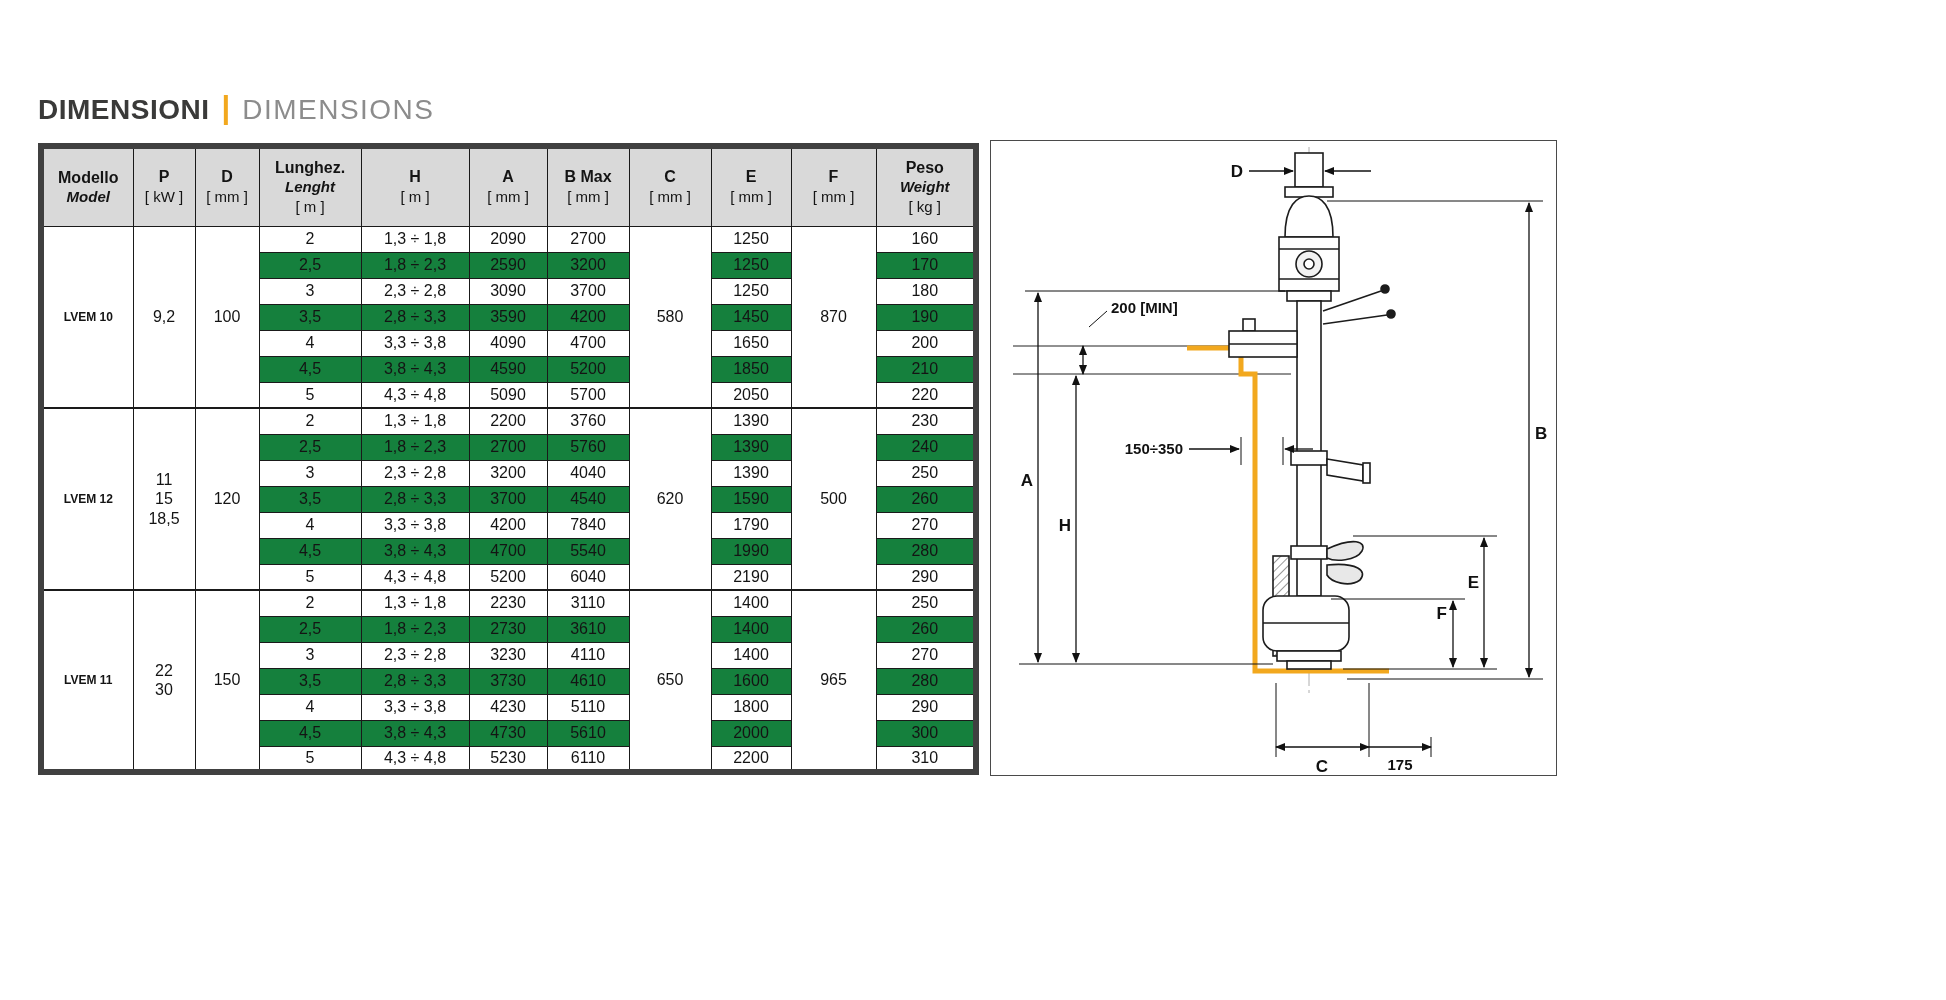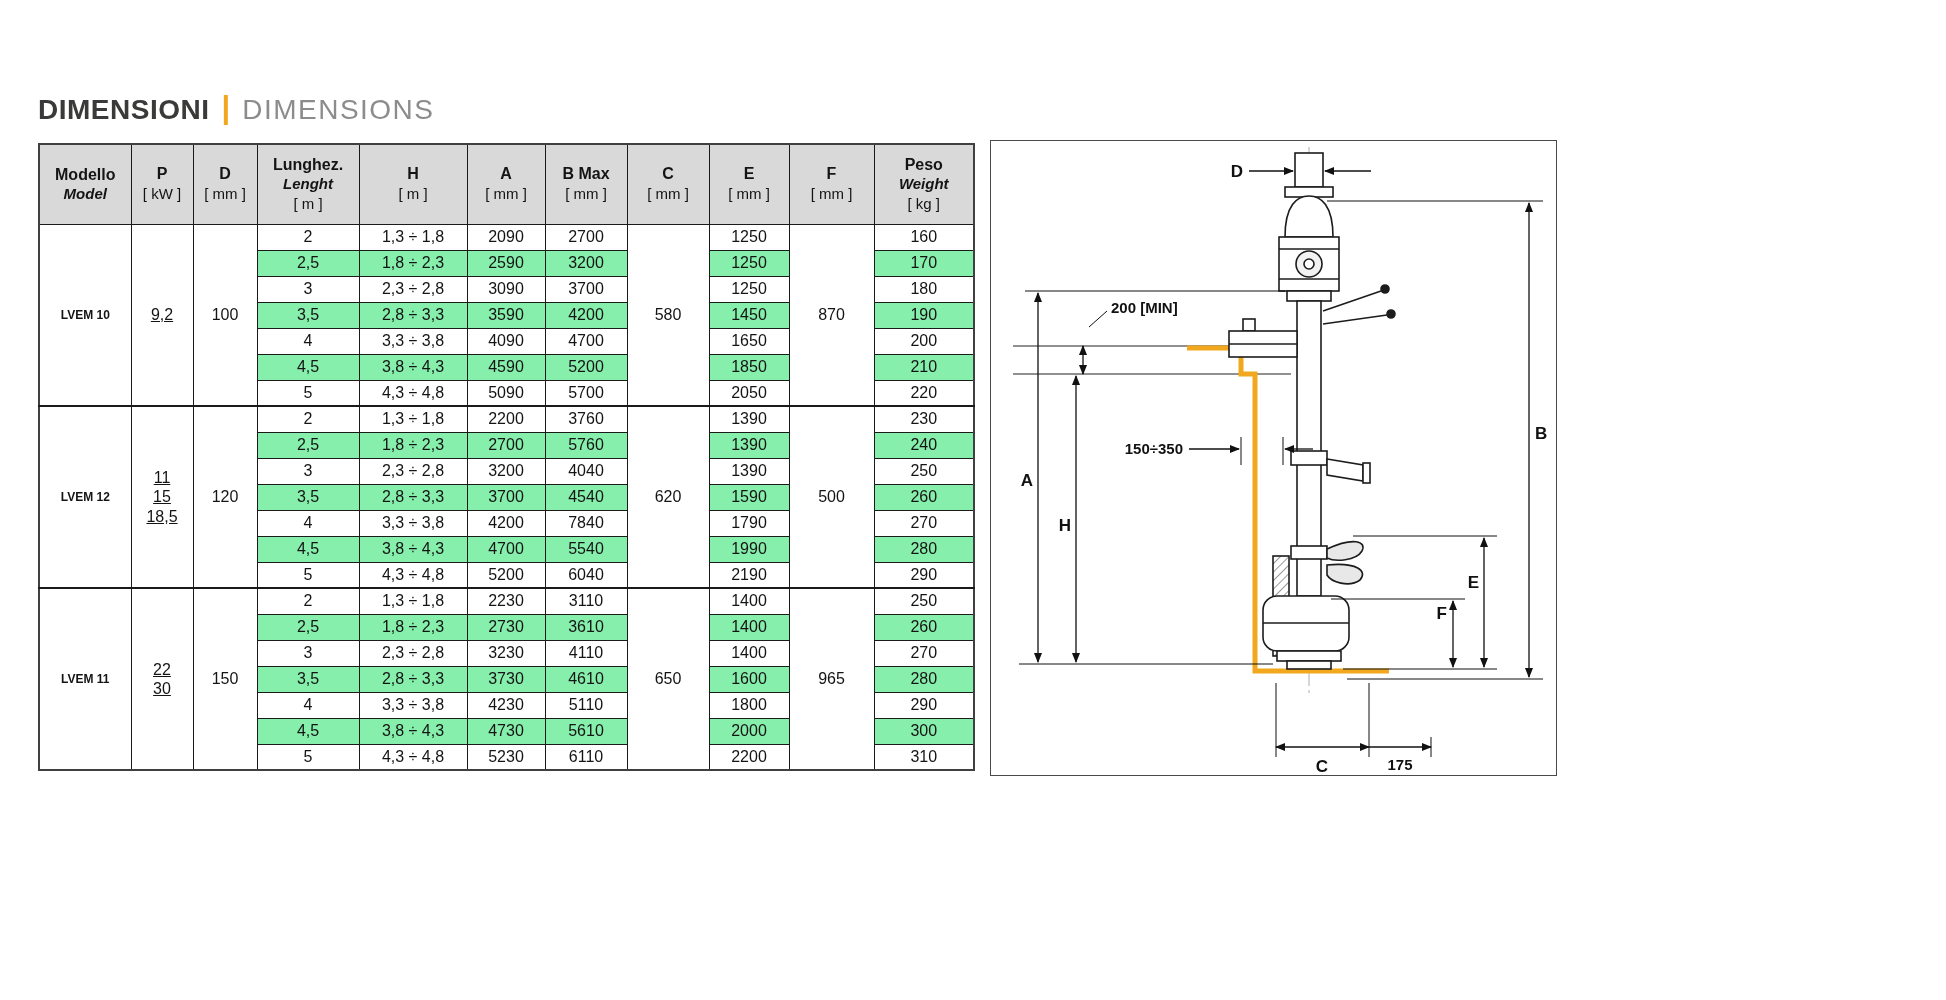--- a/index.html
+++ b/index.html
@@ -6,28 +6,28 @@
   #page{position:relative;width:1946px;height:1000px;background:#fff;font-family:"Liberation Sans",sans-serif;color:#141414;overflow:hidden;}
 
   
   #title{position:absolute;left:38px;top:92px;display:flex;align-items:center;gap:12px;font-size:28px;}
   #title .it{font-weight:700;color:#3a3a39;letter-spacing:.5px;}
   #title .sep{color:#F2A81E;font-weight:700;font-size:31px;transform:translateY(-2px);}
   #title .en{color:#8c8c8c;letter-spacing:1.5px;}
 
   
   #tablewrap{position:absolute;left:38px;top:143px;}
-  table{border-collapse:collapse;table-layout:fixed;border:2px solid #404040;}
+  table{border-collapse:collapse;table-layout:fixed;border:6px solid #404040;}
   th,td{border:1px solid #1a1a1a;text-align:center;vertical-align:middle;box-sizing:border-box;}
   thead th{background:#d9d9d9;height:80px;padding:2px;}
   tbody td{height:26px;font-size:16px;padding:0 2px;background:transparent;}
-  tbody tr.alt{background:#86efac;}
+  tbody tr.alt{background:#15803d;}
   td.merged{background:transparent;}
   td.model{font-weight:700;font-size:12px;}
-  td.multi{white-space:pre-line;line-height:1.2;text-decoration:underline;}
+  td.multi{white-space:pre-line;line-height:1.2;}
   tr.group-first td{border-top:2px solid #1a1a1a;}
   .h-main{font-weight:700;font-size:16px;line-height:1.25;}
   .h-sub{font-weight:700;font-style:italic;font-size:15px;line-height:1.25;}
   .h-unit{font-weight:400;font-size:15px;line-height:1.35;}
 
   
   #drawing{position:absolute;left:990px;top:140px;width:567px;height:636px;border:1px solid #4a4a4a;box-sizing:border-box;background:#fff;}
   svg text{font-family:"Liberation Sans",sans-serif;font-weight:700;fill:#111;}
 </style>
 </head>

